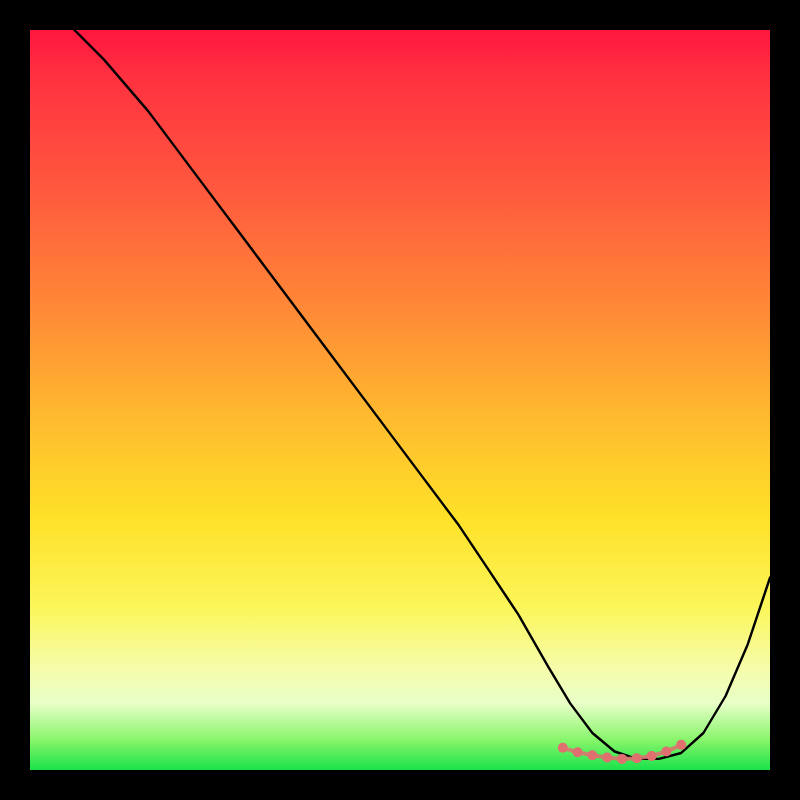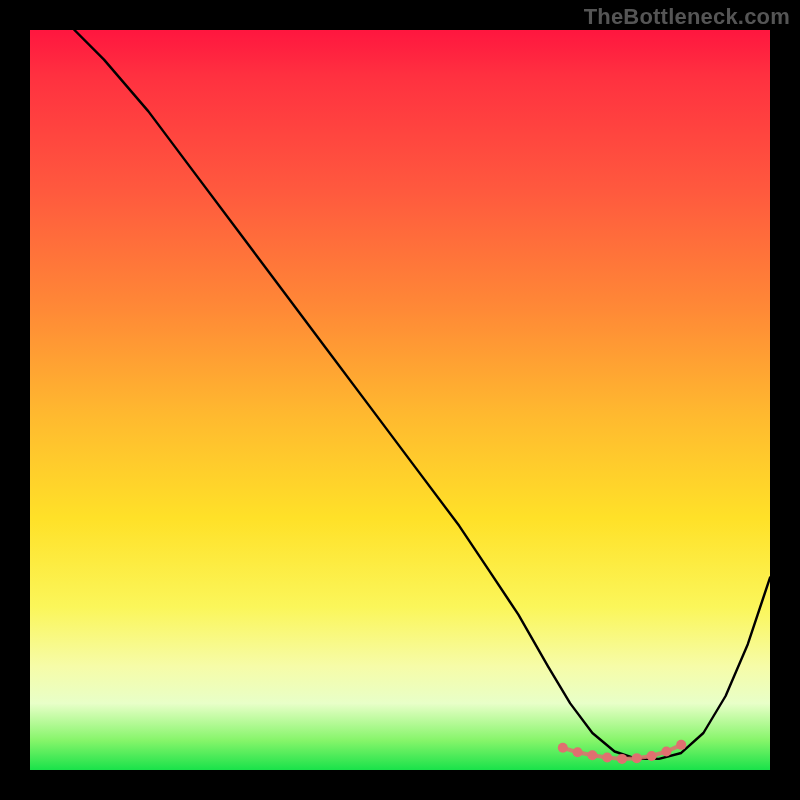--- a/index.html
+++ b/index.html
@@ -52,21 +52,20 @@
   }
   .plot svg {
     display: block;
   }
 </style>
 </head>
 <body>
 
 <div class="stage">
 
-  <div class="watermark">TheBottleneck.com</div>
 
   <div class="plot">
     <svg id="plot-svg" width="740" height="740" viewBox="0 0 740 740">
         <path d="M44.40,0.00 L74.00,29.60 L118.40,81.40 L162.80,140.60 L207.20,199.80 L251.60,259.00 L296.00,318.20 L340.40,377.40 L384.80,436.60 L429.20,495.80 L458.80,540.20 L488.40,584.60 L518.00,636.40 L540.20,673.40 L562.40,703.00 L584.60,721.50 L606.80,728.90 L629.00,728.90 L651.20,722.98 L673.40,703.00 L695.60,666.00 L717.80,614.20 L740.00,547.60" fill="none" stroke="#000000" stroke-width="2.4" stroke-linecap="round" stroke-linejoin="round"></path>
         <path d="M532.80,717.80 L547.60,722.24 L562.40,725.20 L577.20,727.42 L592.00,728.90 L606.80,728.16 L621.60,725.94 L636.40,721.50 L651.20,714.84" fill="none" stroke="#e07070" stroke-width="4" stroke-linecap="round" opacity="0.85"></path>
         <circle cx="532.80" cy="717.80" r="5" fill="#e07070"></circle>
         <circle cx="547.60" cy="722.24" r="5" fill="#e07070"></circle>
         <circle cx="562.40" cy="725.20" r="5" fill="#e07070"></circle>
         <circle cx="577.20" cy="727.42" r="5" fill="#e07070"></circle>
         <circle cx="592.00" cy="728.90" r="5" fill="#e07070"></circle>

